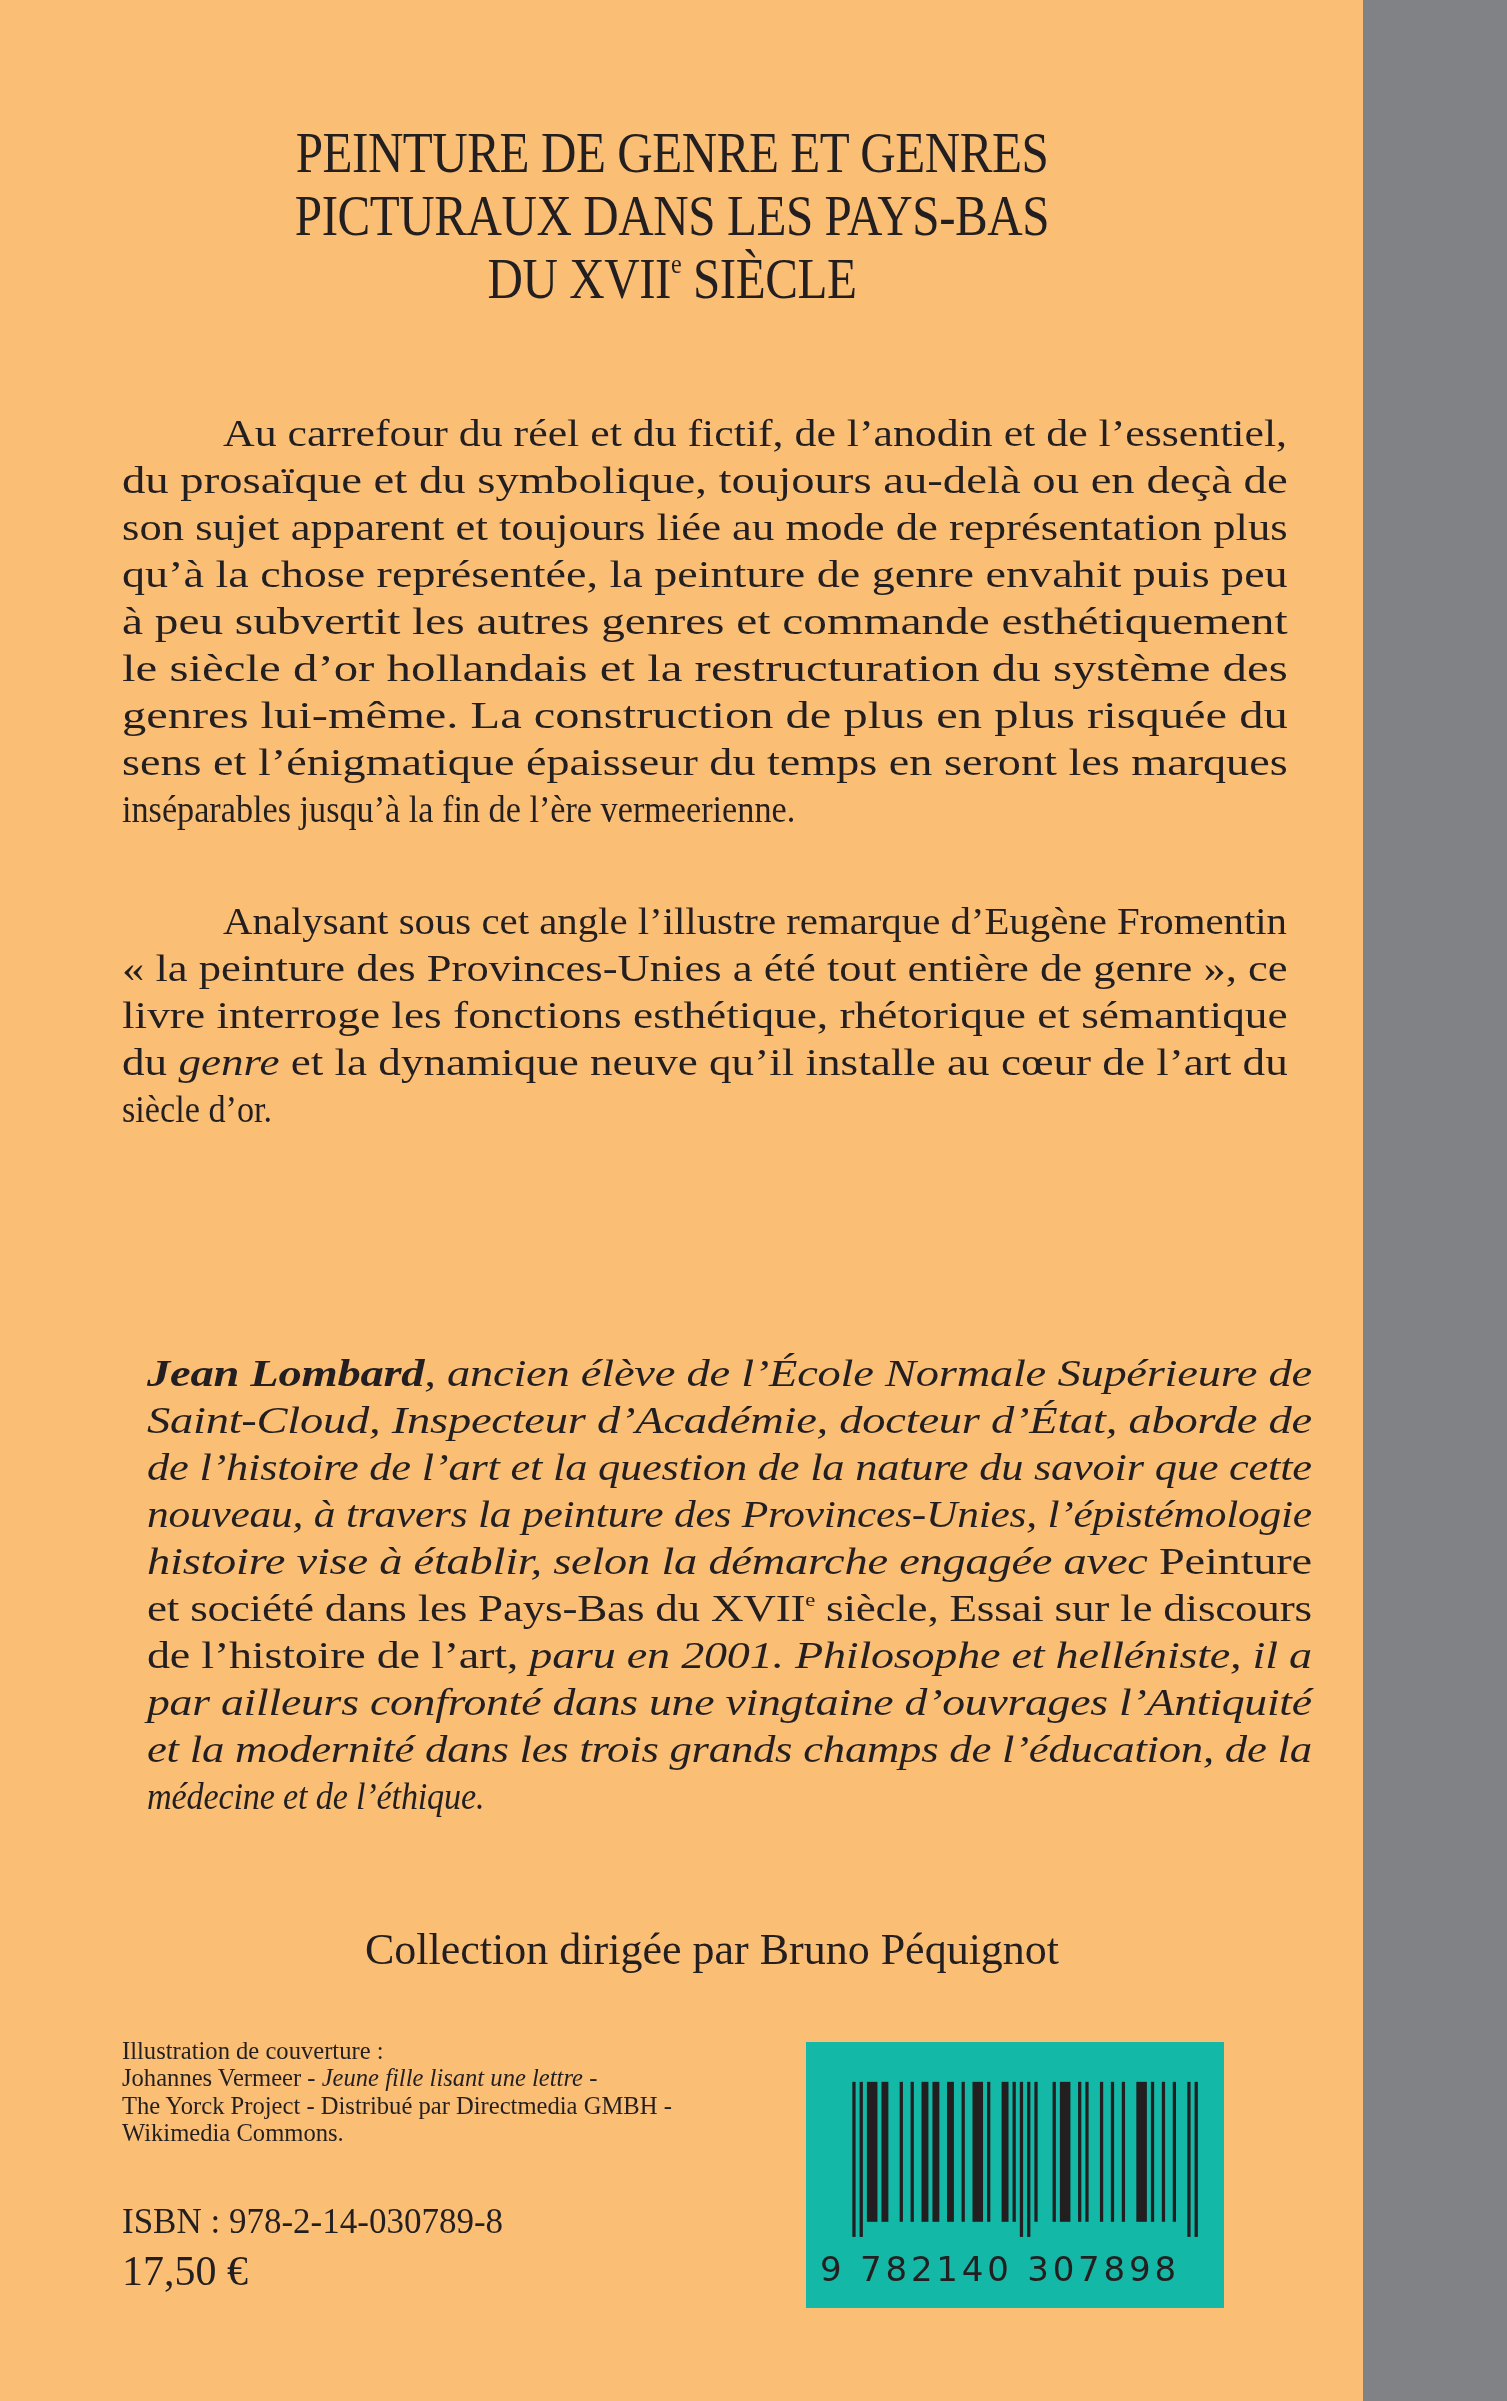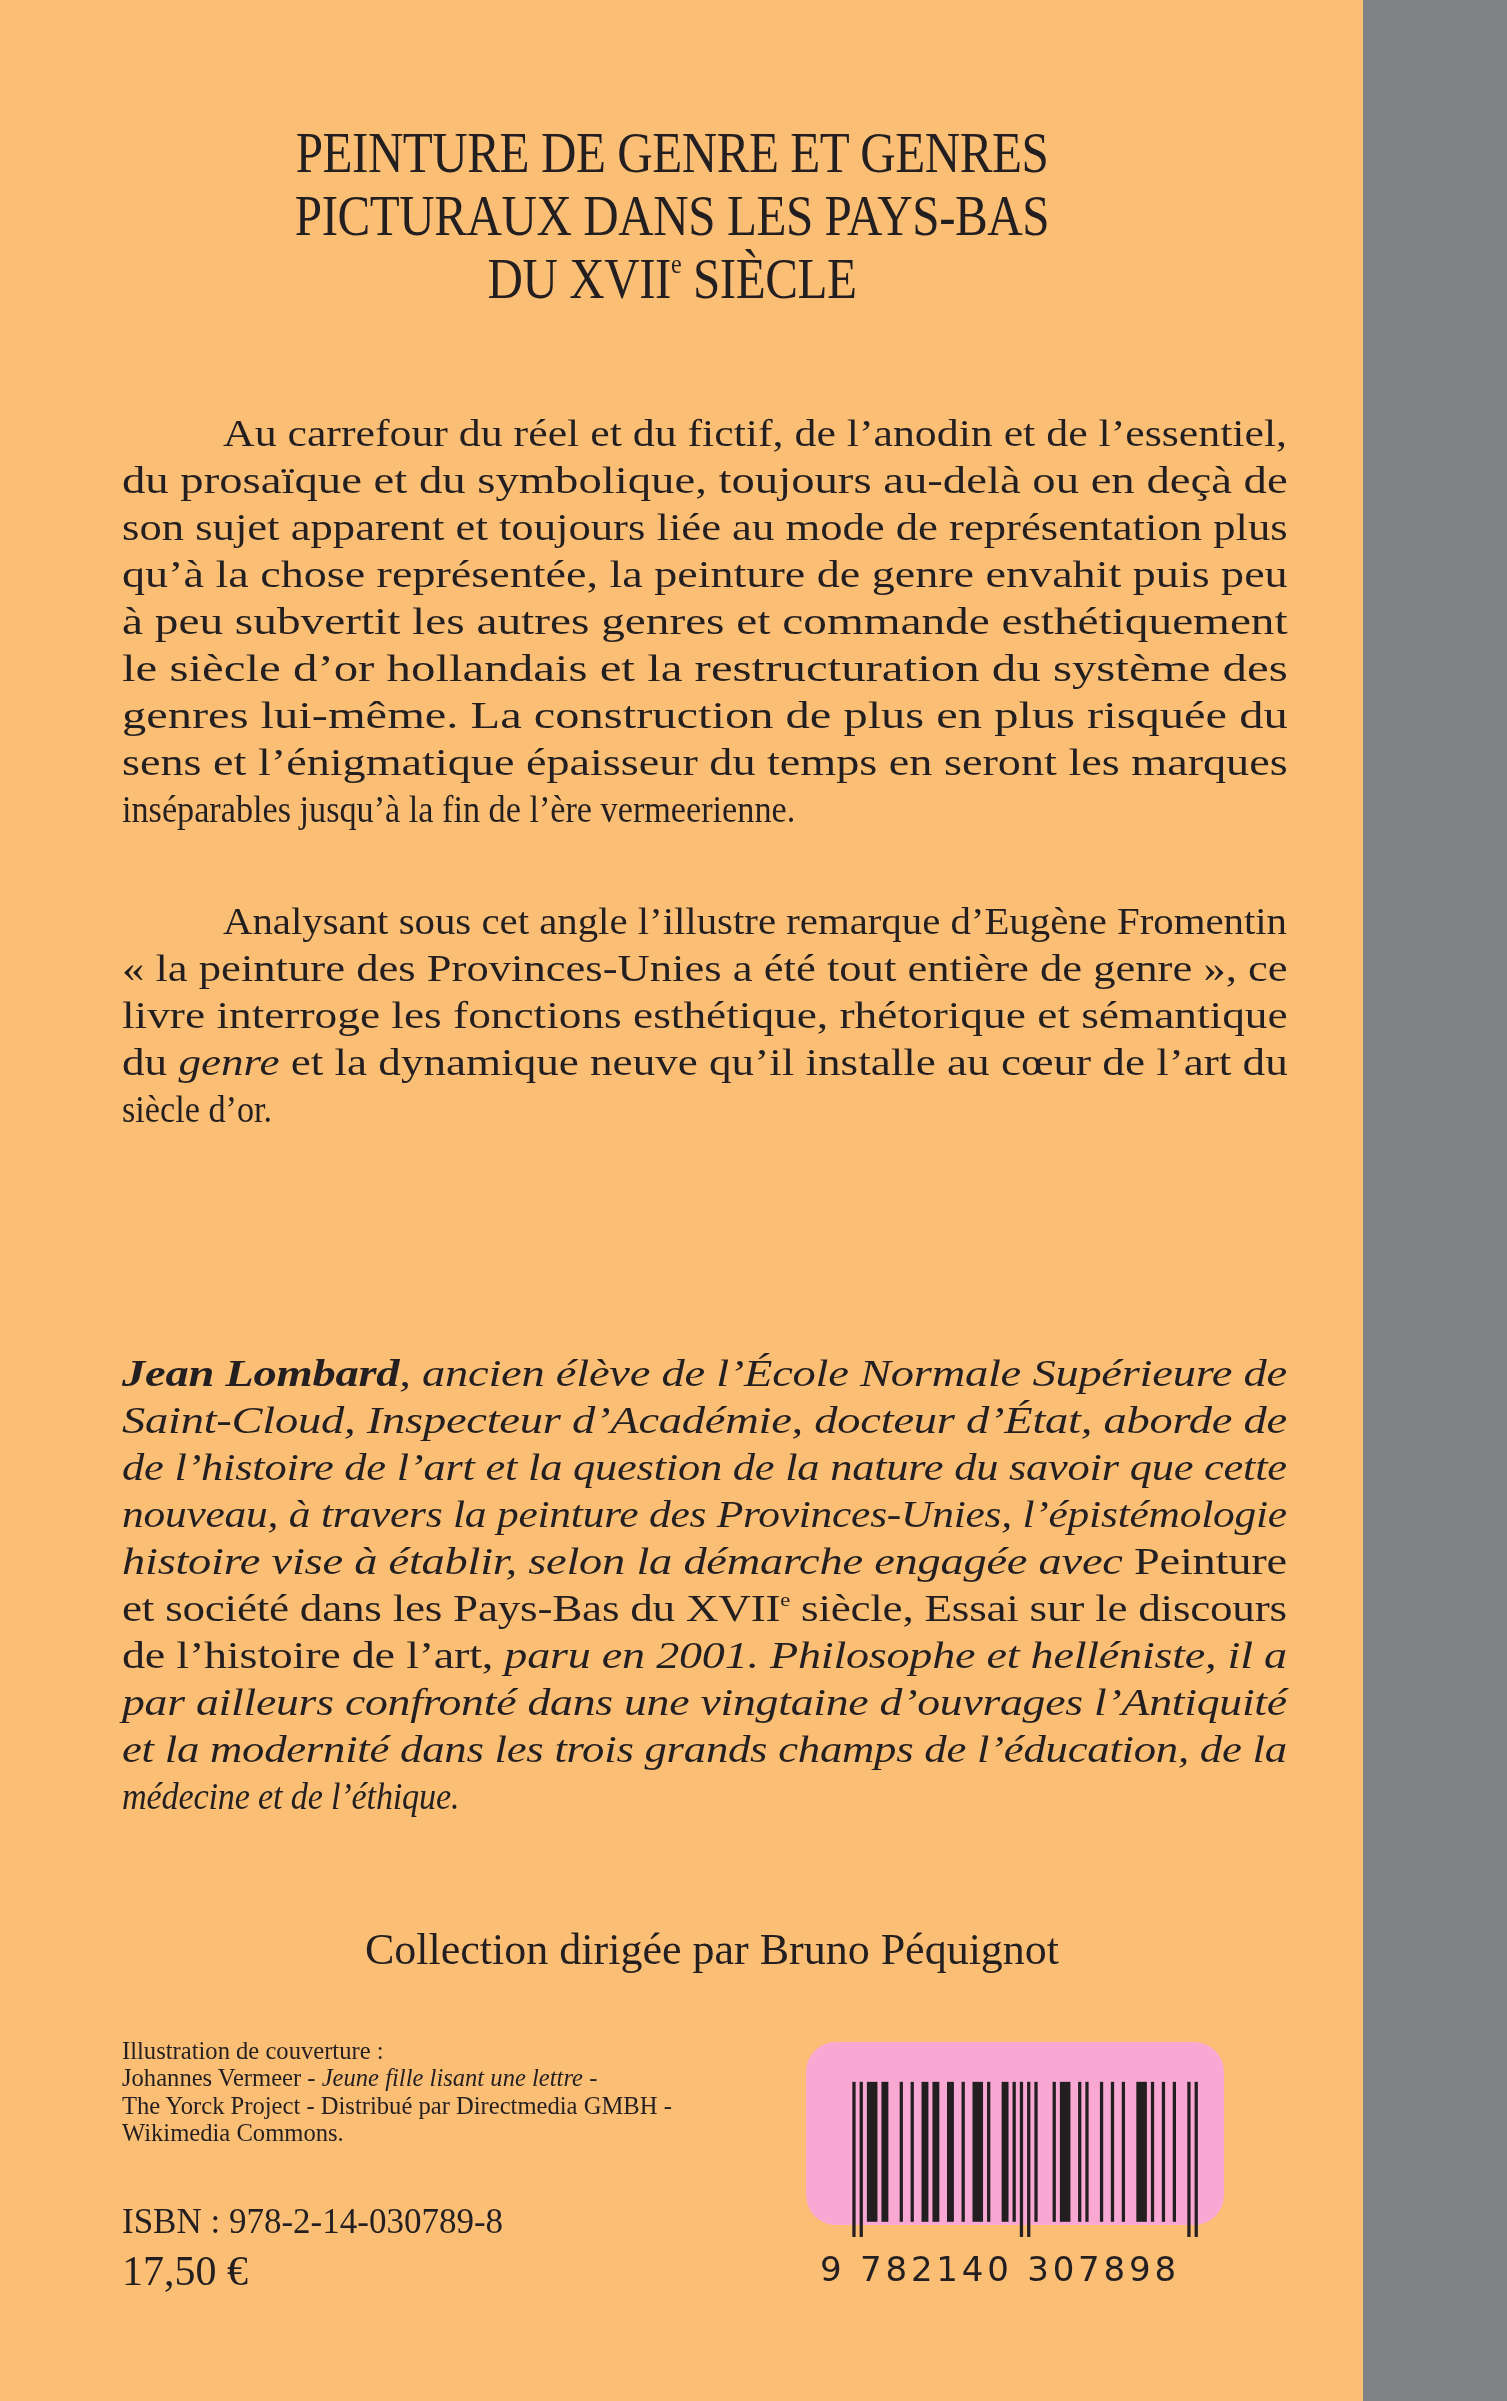--- a/index.html
+++ b/index.html
@@ -23,38 +23,37 @@
     .line {
       display: block; height: 47px; line-height: 47px; font-size: 38px;
       white-space: nowrap; text-align: justify; text-align-last: justify;
       transform-origin: left center;
       text-decoration: underline;
     }
     .line.last { text-align-last: left; }
     .indent { padding-left: 101px; }
     .p1 { top: 410px; }
     .p2 { top: 898px; }
-    .bio { top: 1350px; font-style: italic; }
+    .bio { top: 1350px; font-style: italic; margin-left: 25px; }
     .bio .line { letter-spacing: -0.2px; }
     .bio b { font-style: italic; font-weight: bold; }
     .bio .roman { font-style: normal; }
     .bio sup { font-size: 19px; vertical-align: 15px; line-height: 0; }
     .collection {
       position: absolute; left: 365px; top: 1929px; font-size: 44px; line-height: 42px;
     }
     .credits {
       position: absolute; left: 122px; top: 2037px; font-size: 24.6px; line-height: 27.4px;
     }
     .credits div { white-space: nowrap; }
     .isbn { position: absolute; left: 122px; top: 2207px; font-size: 35px; line-height: 30px; }
     .price { position: absolute; left: 122px; top: 2250px; font-size: 42px; line-height: 42px; }
     .barcode-box {
-      position: absolute; left: 806px; top: 2042px; width: 418px; height: 183px;
-      background: #f9a8d4;
-      border-radius: 30px;
+      position: absolute; left: 806px; top: 2042px; width: 418px; height: 266px;
+      background: #14b8a6;
     }
     .barcode-svg { position: absolute; left: 0; top: 0; }
     .barcode-digits {
       position: absolute; left: 14px; top: 208px; font-family: "DejaVu Sans", sans-serif;
       font-size: 34px; line-height: 38px; color: #231f20; letter-spacing: 3.8px;
       white-space: nowrap;
     }
   </style>
 </head>
 <body>

